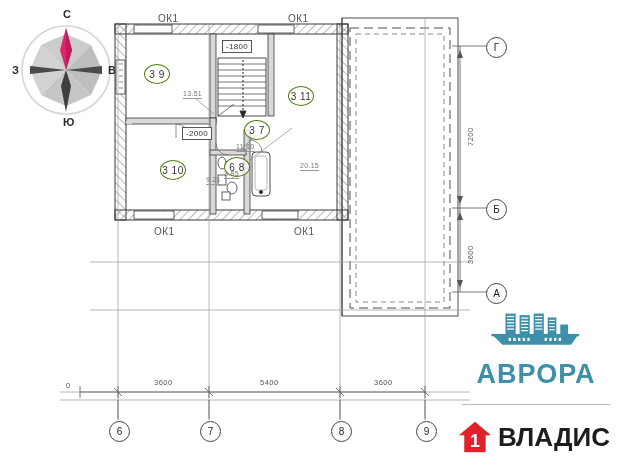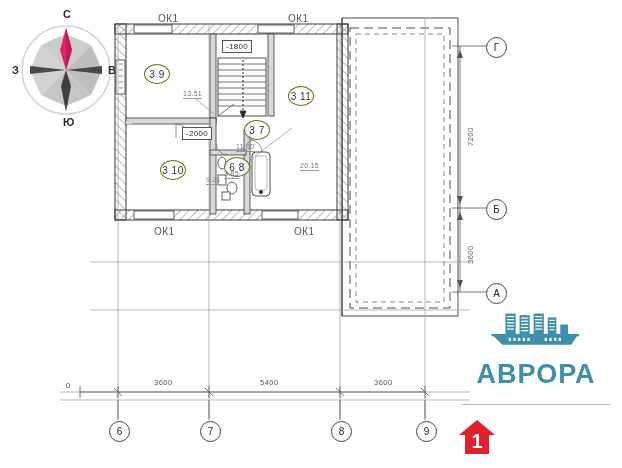--- a/index.html
+++ b/index.html
@@ -308,15 +308,16 @@
     <div class="word">АВРОРА</div>
   </div>
 
   <div class="logo-div"></div>
 
   <div class="logo-vladis">
     <svg width="38" height="38" viewBox="0 0 38 38" aria-hidden="true">
       <path d="M19,2 L37,17 L31,17 L31,36 L7,36 L7,17 L1,17 Z" fill="#e0202a"></path>
       <text x="19" y="30" text-anchor="middle" font-family="Liberation Sans, sans-serif" font-size="20" font-weight="700" fill="#ffffff">1</text>
     </svg>
+    <div class="word">ВЛАДИС</div>
   </div>
 
 </div>
 
 </body></html>

